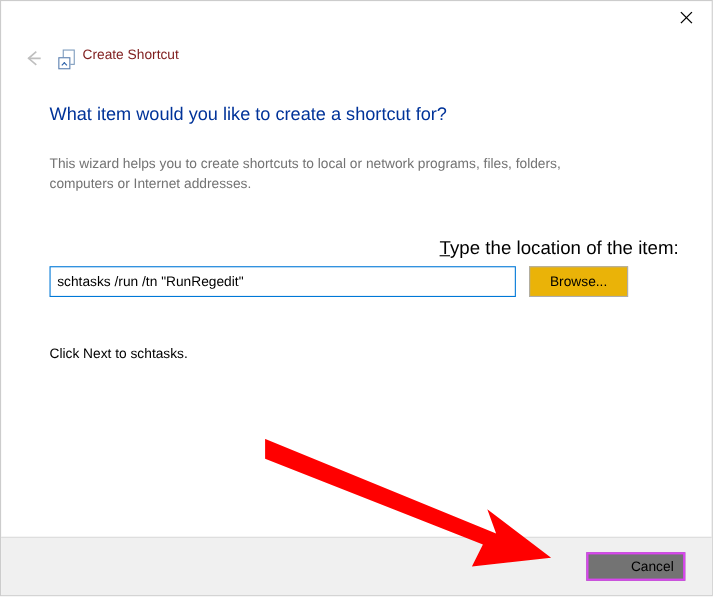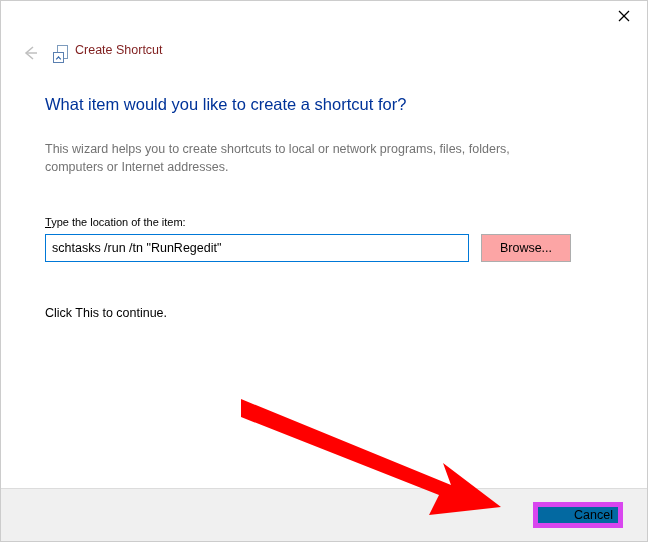--- a/index.html
+++ b/index.html
@@ -96,22 +96,23 @@
     margin: 6px 0 26px 0;
   }
   .intro {
     font-size: 12.5px;
     line-height: 1.45;
     color: #737373;
     margin-bottom: 40px;
     max-width: 520px;
   }
   .field-label {
-    font-size: 11px;
+    font-size: 17px;
     margin-bottom: 6px;
+    text-align: right;
   }
   .field-label .ul { text-decoration: underline; }
   .row {
     display: flex;
     align-items: stretch;
     gap: 12px;
   }
   .location-input {
     flex: 0 0 410px;
     height: 26px;
@@ -119,21 +120,21 @@
     outline: none;
     padding: 0 6px;
     font-family: "Segoe UI", Tahoma, sans-serif;
     font-size: 12.5px;
     color: #000;
     background:#fff;
   }
   .browse-btn {
     width: 90px;
     height: 28px;
-    background: #fca5a5;
+    background: #eab308;
     border: 1px solid #adadad;
     font-family: "Segoe UI", Tahoma, sans-serif;
     font-size: 12.5px;
     color:#000;
     cursor: default;
   }
   .hint {
     margin-top: 44px;
     font-size: 12.5px;
   }
@@ -158,22 +159,22 @@
   }
   .next-btn {
     right: 128px;
     background: #e1e1e1;
     border: 2px solid #0078d7;
     margin-top: 47px;
   }
   .next-btn .ul { text-decoration: underline; }
   .cancel-btn {
     right: 24px;
-    background: #0369a1;
-    border: 5px solid #d946ef;
+    background: #737373;
+    border: 2px solid #d946ef;
     padding-left: 36px;
   }
   
   .arrow-annotation {
     position: absolute;
     left: 240px;
     top: 398px;
     width: 260px;
     height: 120px;
     pointer-events: none;
@@ -212,21 +213,21 @@
     <div class="intro">This wizard helps you to create shortcuts to local or network programs, files, folders, computers or Internet addresses.</div>
 
     <div class="field-label">
       <span class="ul">T</span><span>ype the location of the item:</span>
     </div>
     <div class="row">
       <input type="text" class="location-input" value="schtasks /run /tn &quot;RunRegedit&quot;" style="">
       <button class="browse-btn">Browse...</button>
     </div>
 
-    <div class="hint">Click This to continue.</div>
+    <div class="hint">Click Next to schtasks.</div>
   </div>
 
   <div class="footer">
     <button class="btn next-btn">
       <span class="ul">N</span><span>ext</span>
     </button>
     <button class="btn cancel-btn">Cancel</button>
   </div>
 
   <svg class="arrow-annotation" viewBox="0 0 260 120">

